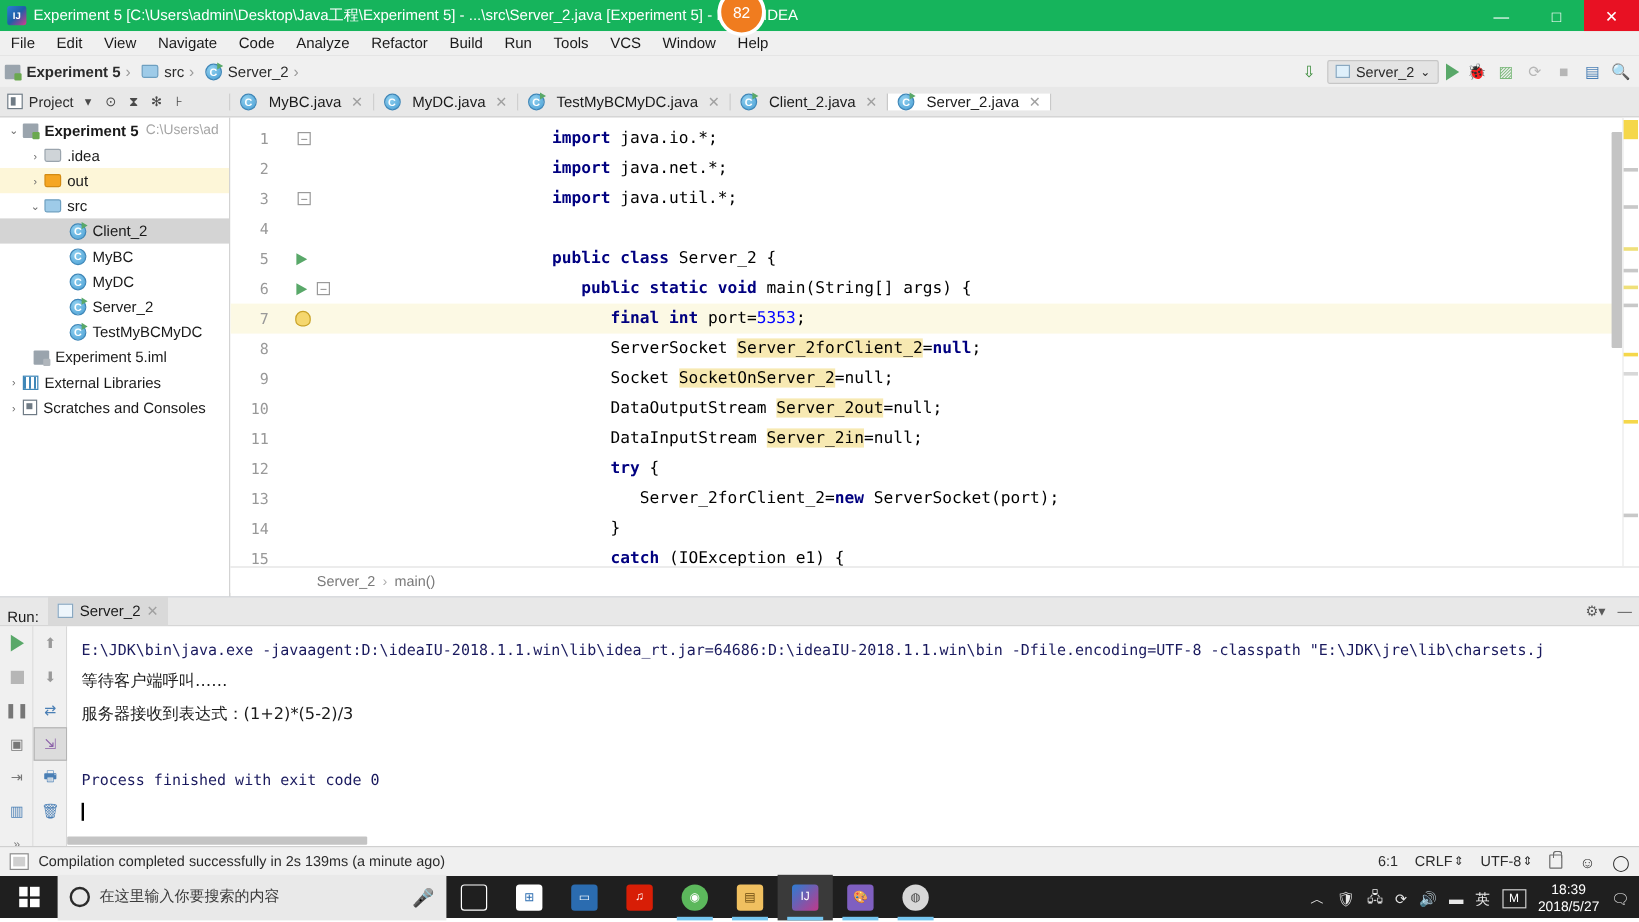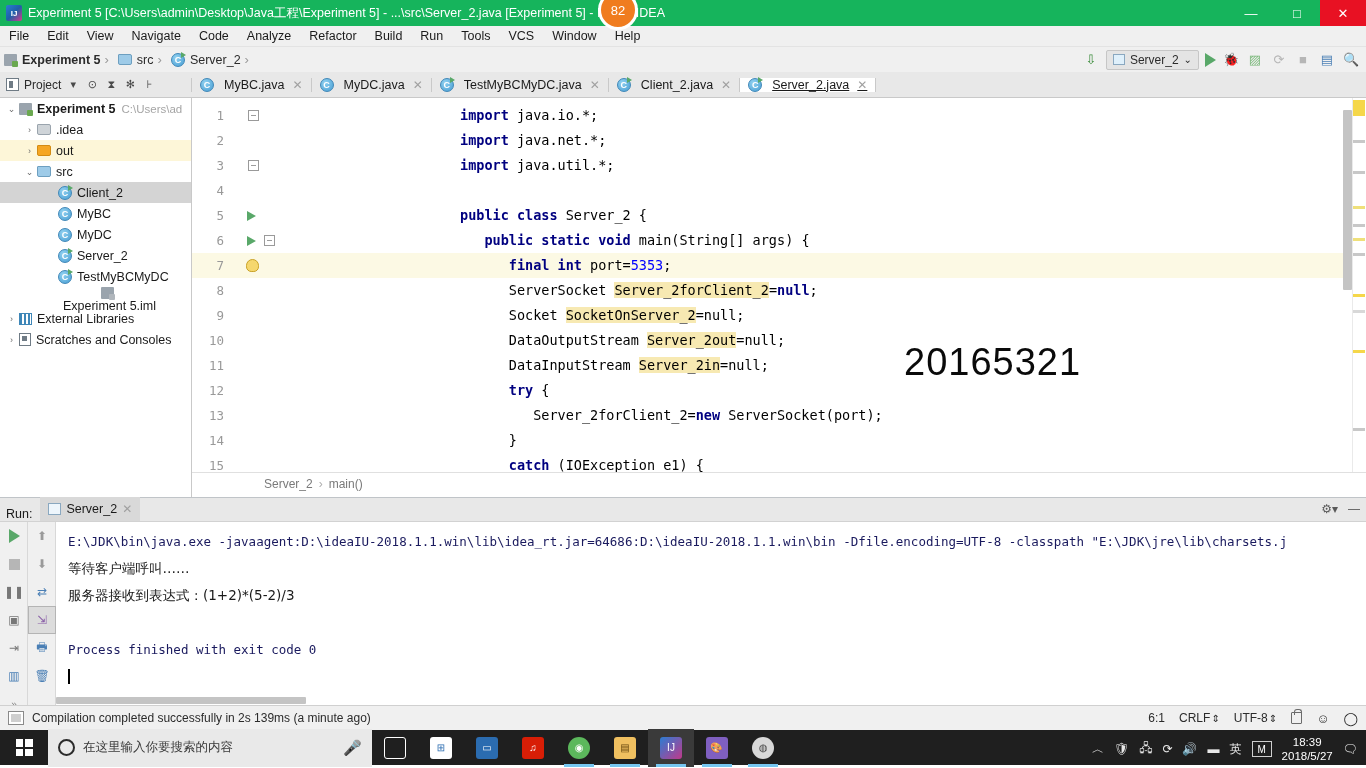--- a/index.html
+++ b/index.html
@@ -115,21 +115,21 @@
     border-right: 1px solid #c9c9c9;
   }
   .proj-ic { width: 13px; height: 13px; border: 1px solid #6f7b85; background: #fff; position: relative; }
   .proj-ic::after { content:""; position:absolute; left:2px; top:2px; width:4px; height:7px; background:#6f7b85; }
   .mini-ic { width: 14px; height: 14px; display:flex; align-items:center;justify-content:center; color:#4a4a4a; font-size: 11px; }
   .etab {
     display: flex; align-items: center; gap: 5px; padding: 0 8px;
     font-size: 12.5px; color: #1a1a1a; border-right: 1px solid #c9c9c9;
     background: #e8e8e8; position: relative;
   }
-  .etab.active { background: #ffffff; text-decoration: underline; }
+  .etab.active { background: #ffffff; }
   .etab .x { color: #a0a0a0; font-size: 12px; margin-left: 3px; }
 
   
   .tree {
     position: absolute; top: 98px; left: 0; width: 192px; height: 400px;
     background: #ffffff; border-right: 1px solid #c9c9c9;
     font-size: 12.5px; color: #1a1a1a; overflow: hidden;
   }
   .trow { height: 21px; display: flex; align-items: center; white-space: nowrap; }
   .trow.sel { background: #d4d4d4; }
@@ -368,21 +368,21 @@
       <span class="tlabel">MyDC</span>
     </div>
     <div class="trow" style="padding-left:58px;">
       <span class="ic ic-class runnable"></span>
       <span class="tlabel">Server_2</span>
     </div>
     <div class="trow" style="padding-left:58px;">
       <span class="ic ic-class runnable"></span>
       <span class="tlabel">TestMyBCMyDC</span>
     </div>
-    <div class="trow" style="padding-left:28px;flex-direction:column;">
+    <div class="trow" style="padding-left:28px;">
       <span class="ic ic-iml"></span>
       <span class="tlabel">Experiment 5.iml</span>
     </div>
     <div class="trow" style="padding-left:4px;">
       <span class="arrow">›</span>
       <span class="ic ic-lib"></span>
       <span class="tlabel">External Libraries</span>
     </div>
     <div class="trow" style="padding-left:4px;">
       <span class="arrow">›</span>
@@ -454,21 +454,20 @@
       </div>
       <div class="cline" style="top:330px;">
         <span class="lnum">14</span>
         <span class="ctext">      }</span>
       </div>
       <div class="cline" style="top:355px;">
         <span class="lnum">15</span>
         <span class="ctext">      <span class="kw">catch</span> (IOException e1) {</span>
       </div>
 
-      <div class="watermark">20165321</div>
     </div>
 
     <div class="scroll-thumb"></div>
     <div class="markergutter">
       <div class="mk" style="top:2px;  height:16px; background:#f5d74a;"></div>
       <div class="mk" style="top:42px;  background:#c8c8c8;"></div>
       <div class="mk" style="top:73px;  background:#c8c8c8;"></div>
       <div class="mk" style="top:108px; background:#efe07a;"></div>
       <div class="mk" style="top:126px; background:#c8c8c8;"></div>
       <div class="mk" style="top:140px; background:#efe07a;"></div>

